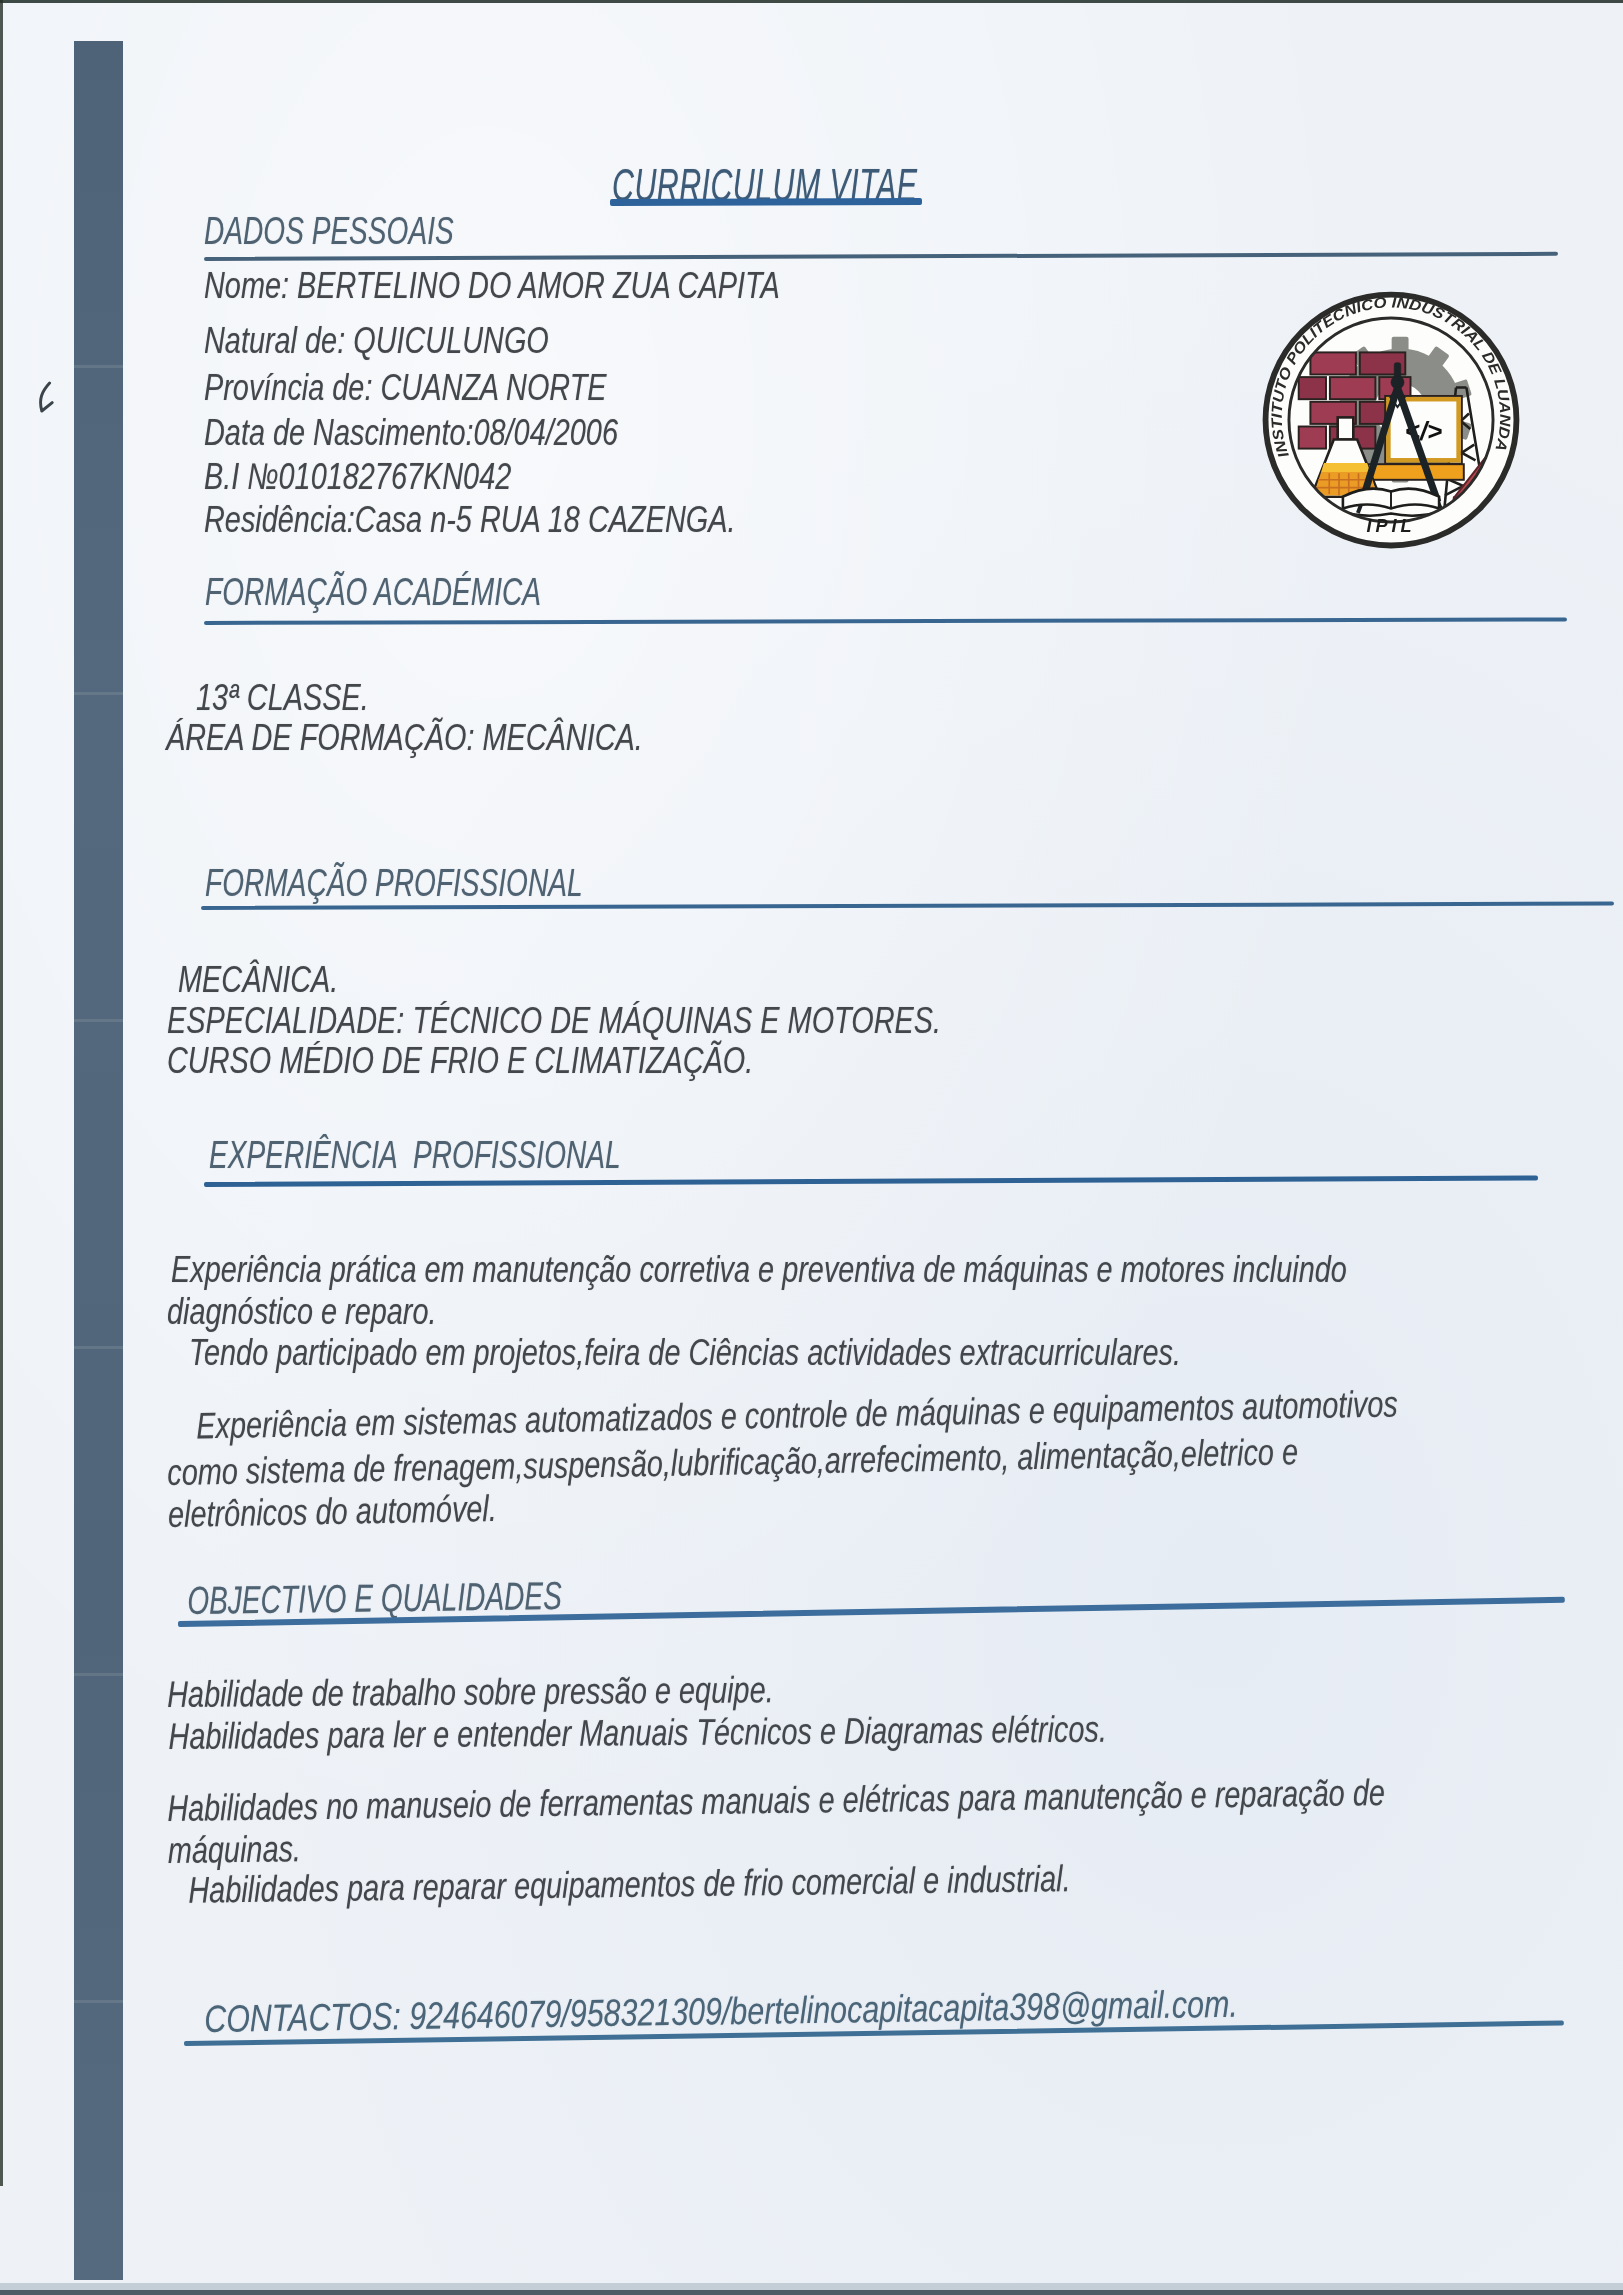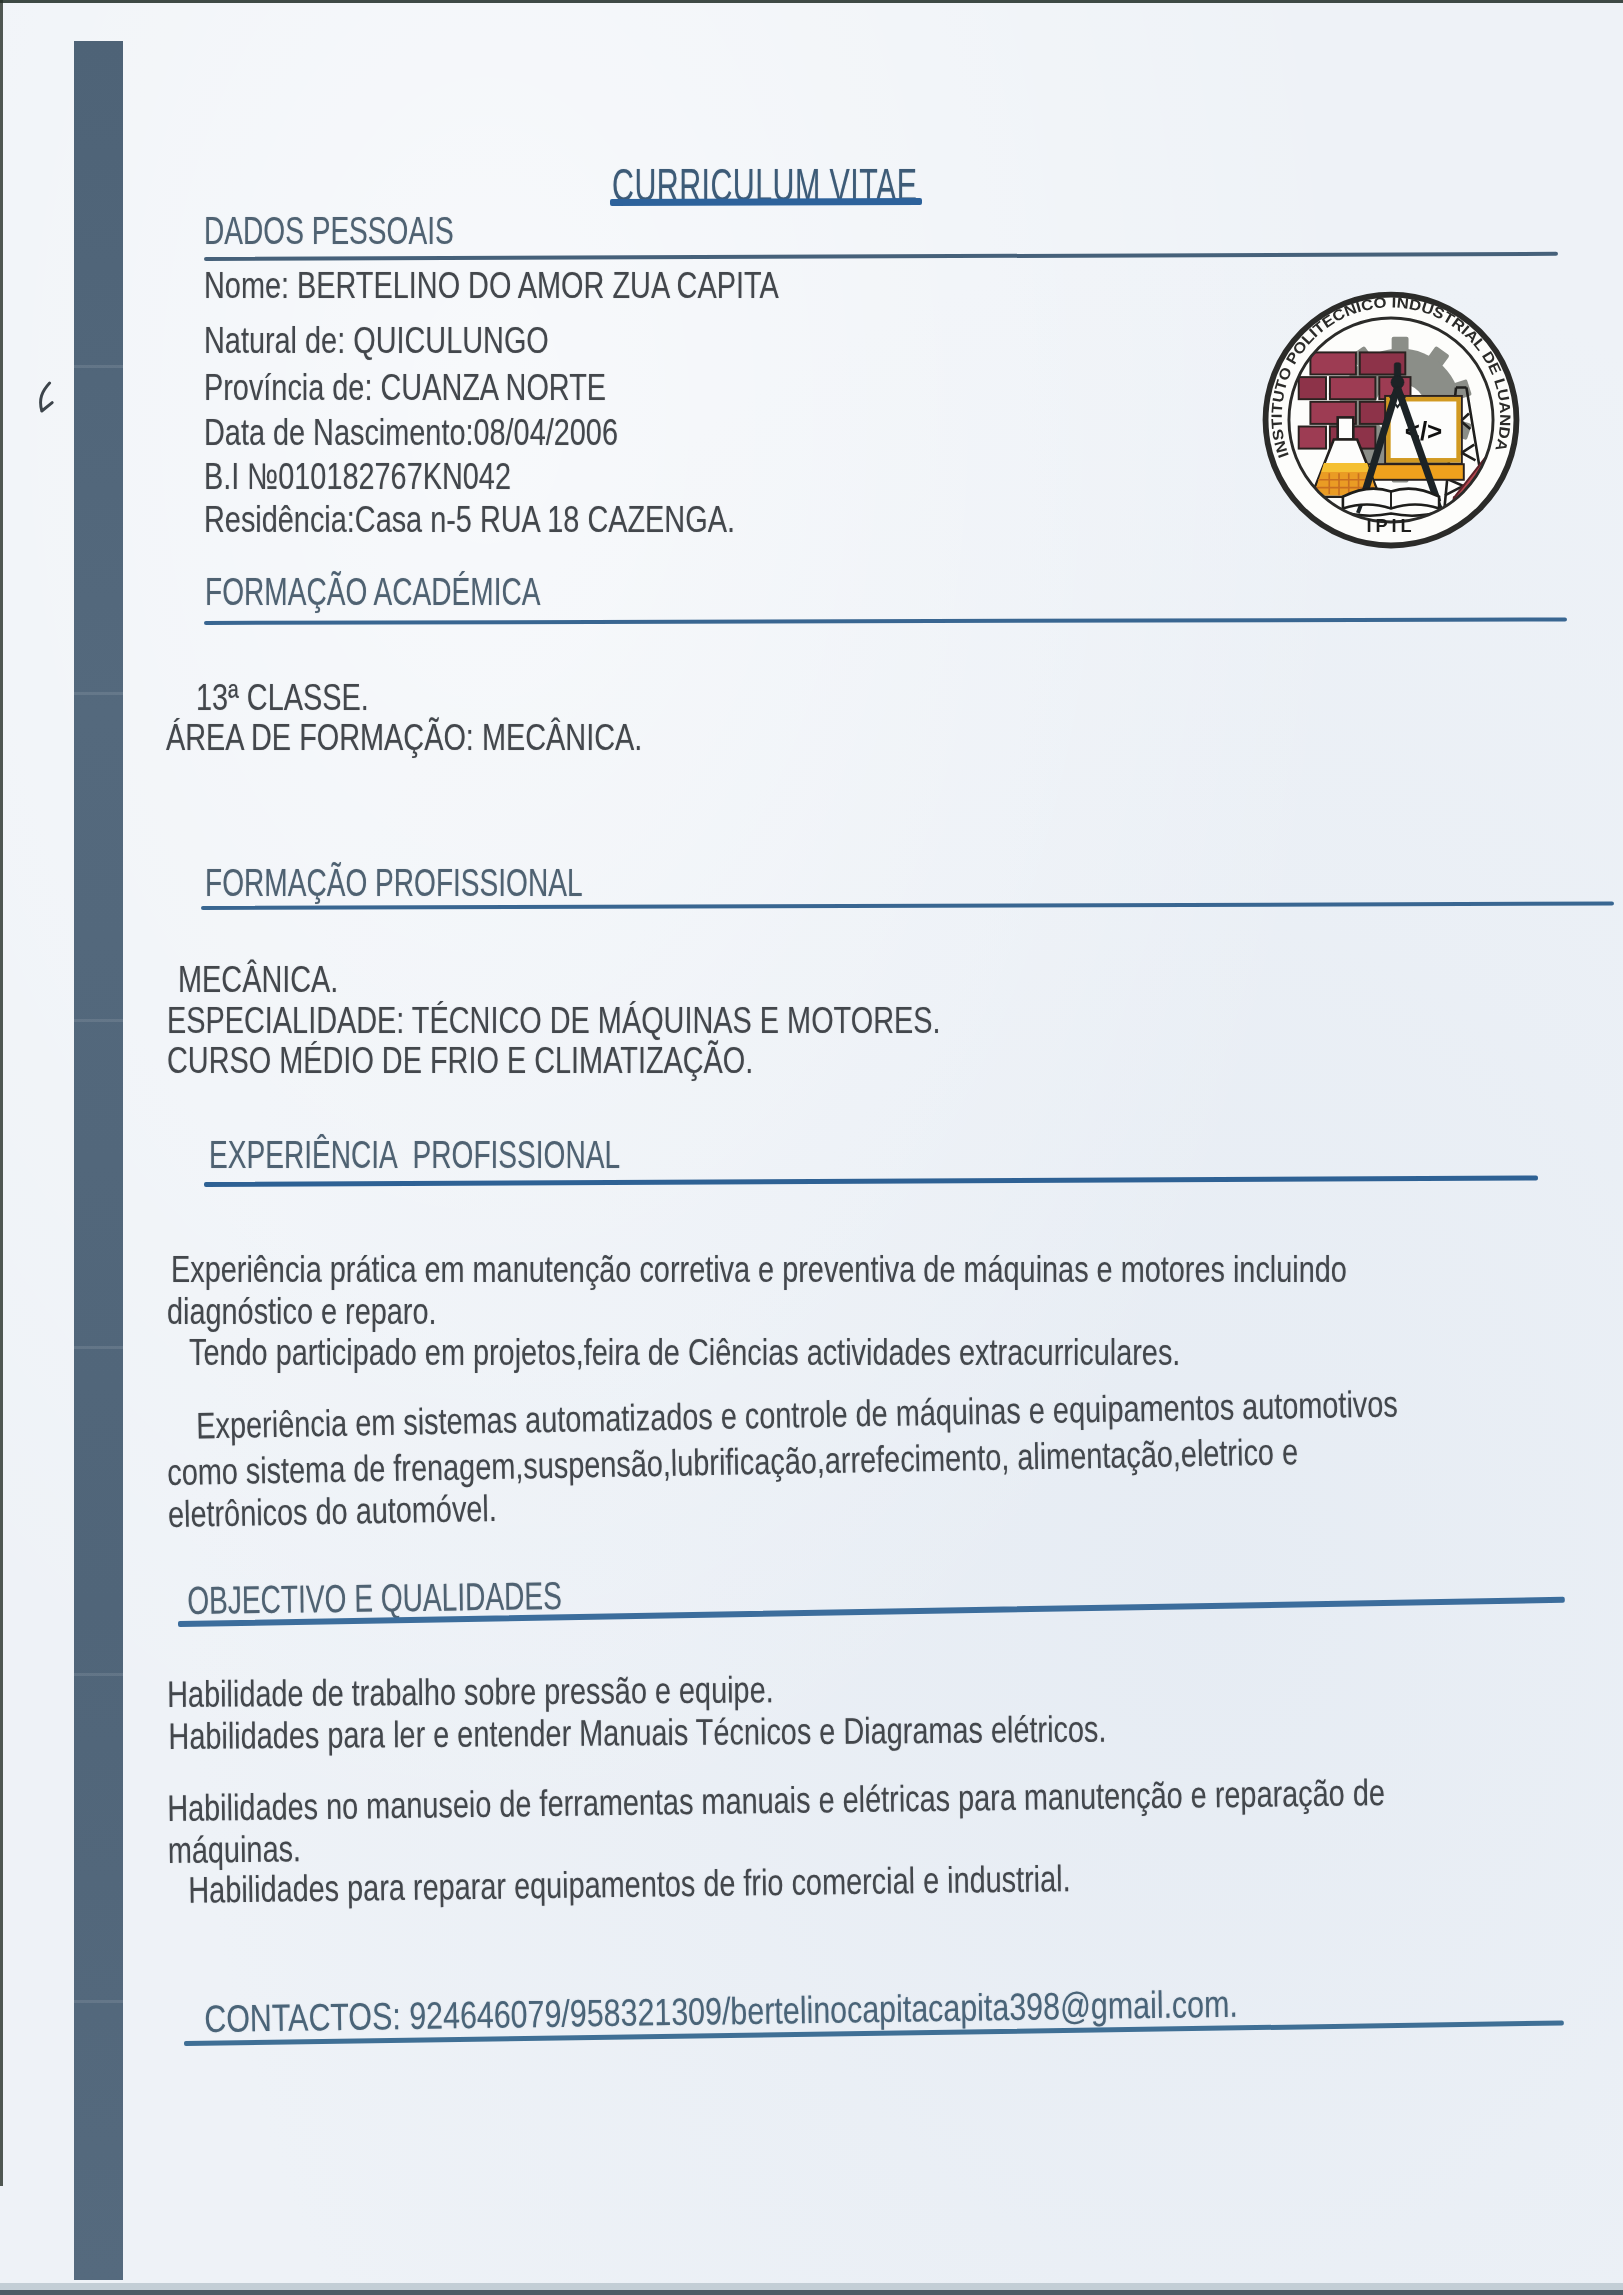--- a/index.html
+++ b/index.html
@@ -6,20 +6,21 @@
   #page{
     position:relative;
     width:1623px;height:2295px;
     margin:0 auto;
     overflow:hidden;
     font-family:"Liberation Sans", sans-serif;
     background:
       radial-gradient(ellipse at 30% 18%, rgba(255,255,255,.55) 0%, rgba(255,255,255,0) 55%),
       radial-gradient(ellipse at 75% 70%, rgba(222,230,240,.5) 0%, rgba(222,230,240,0) 60%),
       #eef2f7;
+    font-style: italic;
   }
   .abs{position:absolute;white-space:nowrap;}
   
   .title-t{
     font-size:46px;color:#3d5b77;letter-spacing:0.7px;
     transform:scaleX(.66);transform-origin:0 0;
     text-shadow:0 0 1.3px rgba(61,91,119,.4);
   }
   .head-t{
     font-size:39px;color:#4f6272;

